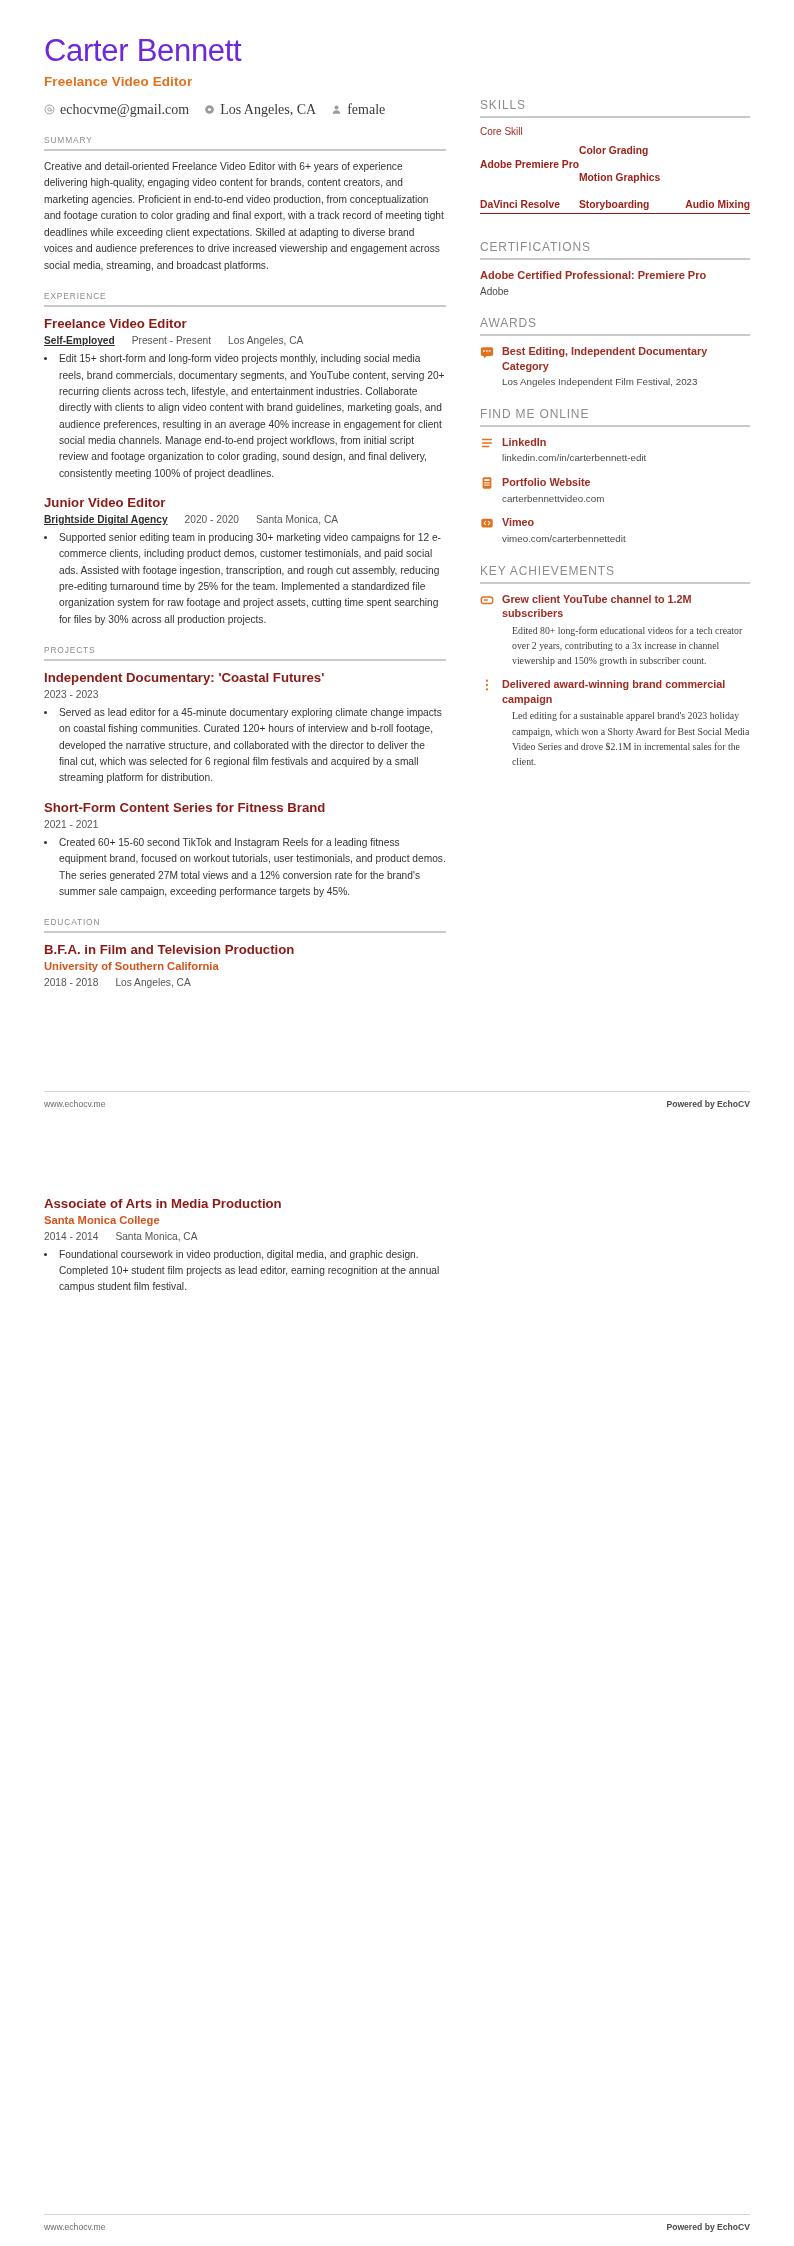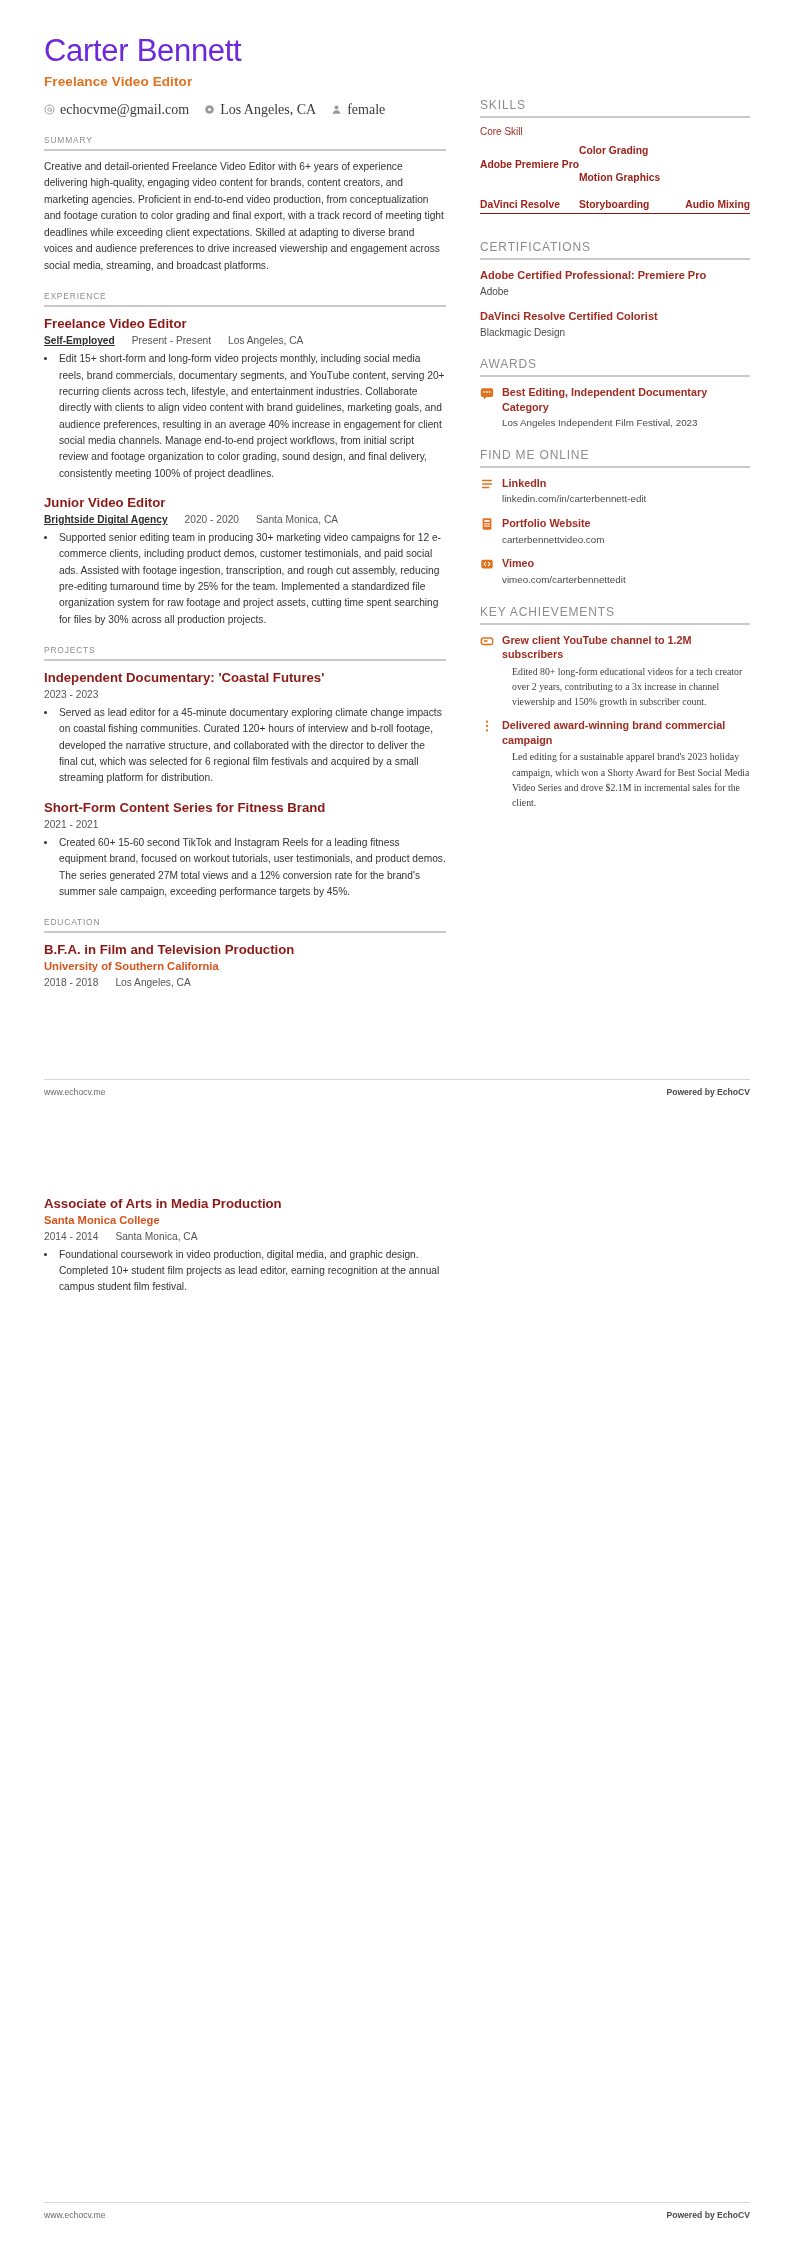--- a/index.html
+++ b/index.html
@@ -200,21 +200,21 @@
     margin-top: 2px;
     padding-left: 10px;
     font-family: Liberation Serif, serif;
   }
 
   
   .footer {
     position: absolute;
     left: 44px;
     right: 44px;
-    bottom: 26px;
+    bottom: 14px;
   }
   .footer-rule { height: 1px; background: #d6d6d6; }
   .footer-row {
     display: flex;
     justify-content: space-between;
     align-items: center;
     padding-top: 7px;
     font-size: 8.6px;
     color: #6a6a6a;
   }
@@ -367,24 +367,20 @@
             </div>
           </div>
         </div>
 
         <div class="sec">
           <div class="sec-label">CERTIFICATIONS</div>
           <div class="sec-rule"></div>
           <div class="side-entry">
             <div class="side-entry-title">Adobe Certified Professional: Premiere Pro</div>
             <div class="side-entry-sub">Adobe</div>
-          </div>
-          <div class="side-entry">
-            <div class="side-entry-title">DaVinci Resolve Certified Colorist</div>
-            <div class="side-entry-sub">Blackmagic Design</div>
           </div>
         </div>
 
         <div class="sec">
           <div class="sec-label">AWARDS</div>
           <div class="sec-rule"></div>
 
           <div class="icon-entry">
             <span class="ico-box">
               <svg viewBox="0 0 16 16">

